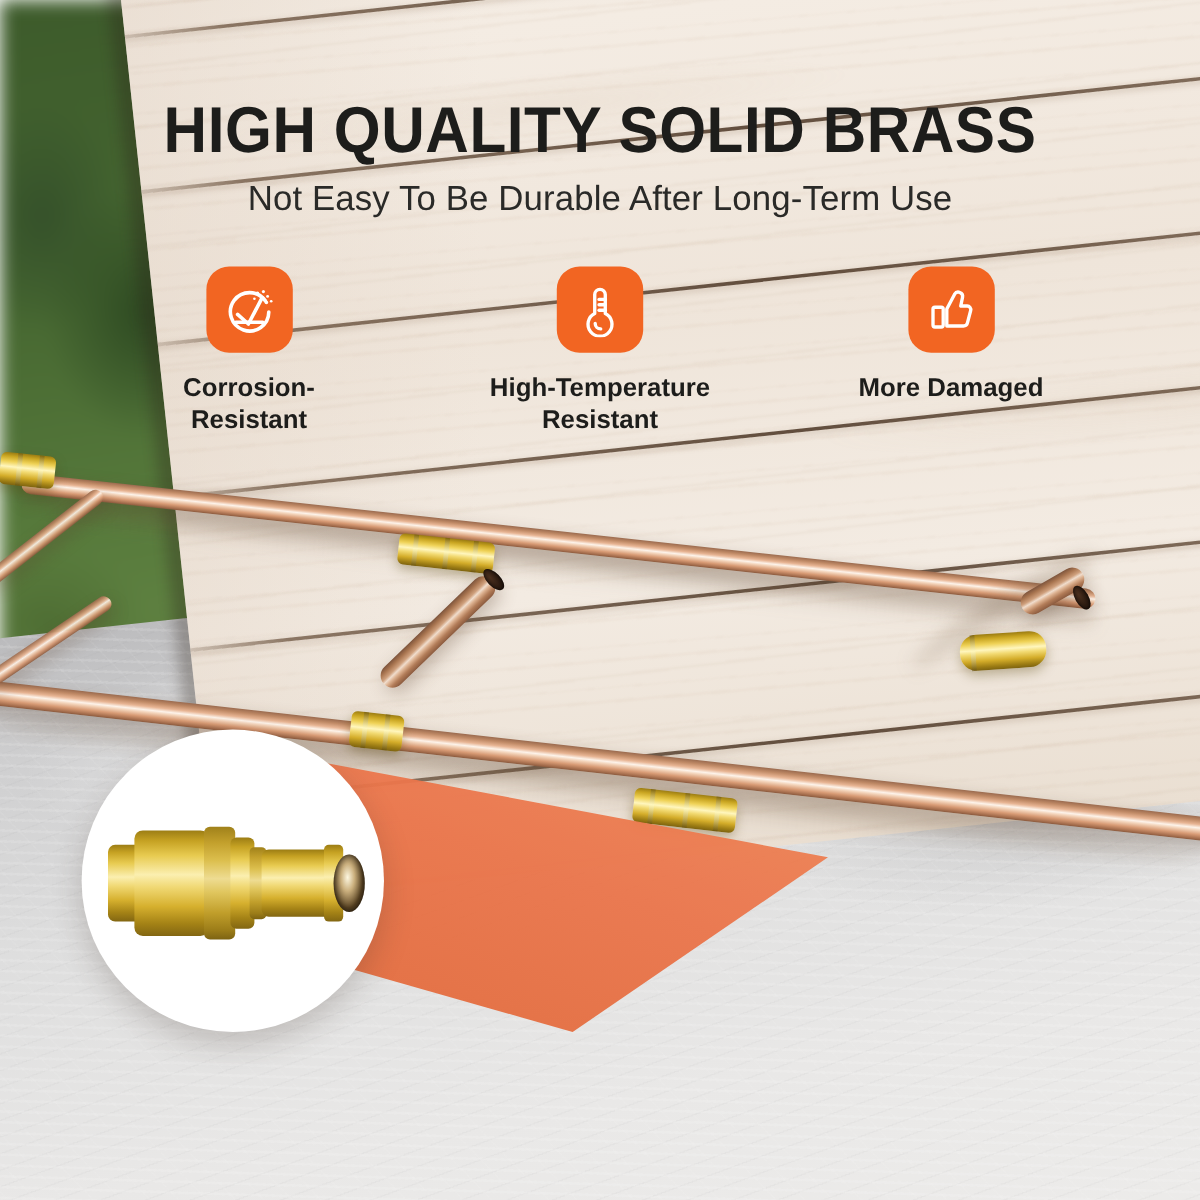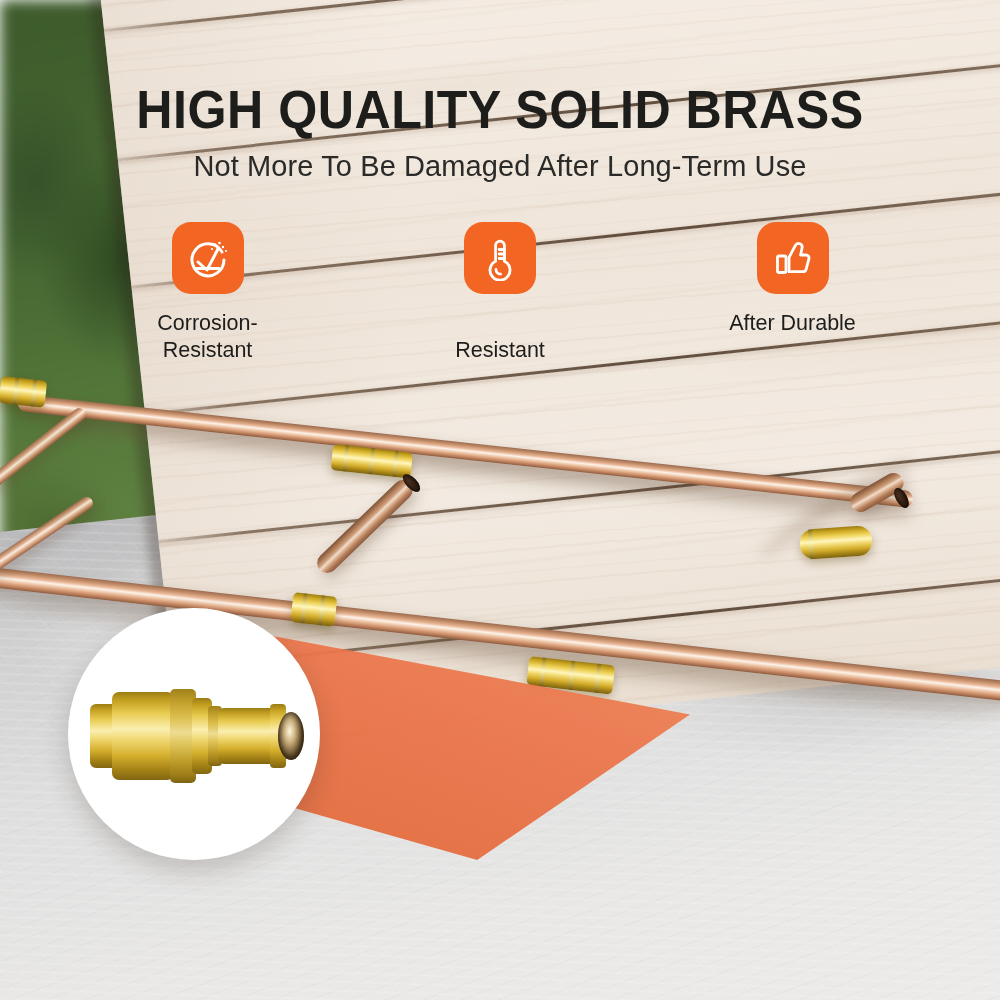--- a/index.html
+++ b/index.html
@@ -155,21 +155,21 @@
     font-size:29px; color:#2a2a28; font-weight:400; letter-spacing:.1px;
   }
 
   
   .features{ position:absolute; left:100px; top:222px; width:800px;
     display:flex; justify-content:space-between; }
   .feature{ width:215px; display:flex; flex-direction:column; align-items:center; }
   .ficon{ width:72px; height:72px; border-radius:19px; background:#f26522;
     display:flex; align-items:center; justify-content:center; }
   .ficon svg{ display:block; }
-  .flabel{ margin-top:16px; text-align:center; font-size:21.5px; font-weight:400;
+  .flabel{ margin-top:16px; text-align:center; font-size:21.5px; font-weight:700;
     color:#1d1d1b; line-height:1.24; }
 
   
   .banner{
     position:absolute; left:82px; top:892px; width:836px; height:68px;
     background:#f26522; border-radius:34px;
     display:flex; align-items:center; justify-content:center;
     box-shadow:0 5px 16px rgba(170,80,30,.22);
   }
   .banner-text{ color:#fff; font-size:29px; font-weight:700; letter-spacing:.1px;
@@ -243,21 +243,21 @@
       <div class="fit-seg matte" style="left:80px; top:3px; width:26px; height:94px; border-radius:5px;"></div>
       <div class="fit-seg" style="left:102px; top:12px; width:20px; height:76px; border-radius:5px;"></div>
       <div class="fit-seg matte" style="left:118px; top:20px; width:14px; height:60px; border-radius:4px;"></div>
       <div class="fit-seg" style="left:128px; top:22px; width:58px; height:56px; border-radius:6px;"></div>
       <div class="fit-seg" style="left:180px; top:18px; width:16px; height:64px; border-radius:4px;"></div>
       <div class="fit-bore" style="left:188px; top:26px; width:26px; height:48px;"></div>
     </div>
   </div>
 
   <div class="headline">HIGH QUALITY SOLID BRASS</div>
-  <div class="subhead">Not More To Be Damaged After Long-Term Use</div>
+  <div class="subhead">Not Easy To Be Durable After Long-Term Use</div>
 
   <div class="features">
 
     <div class="feature">
       <div class="ficon">
         <svg width="46" height="46" viewBox="0 0 46 46" fill="none" stroke="#ffffff" stroke-width="3" stroke-linecap="round" stroke-linejoin="round">
           <path d="M36 15.5a16 16 0 1 0 3 9.5"></path>
           <path d="M13 27 L22 35 L33.5 13"></path>
           <path d="M11.5 33.5 H34"></path>
           <circle cx="29.5" cy="9.5" r="1.6" fill="#fff" stroke="none"></circle>
@@ -279,34 +279,34 @@
       <div class="ficon">
         <svg width="46" height="46" viewBox="0 0 46 46" fill="none" stroke="#ffffff" stroke-width="2.8" stroke-linecap="round" stroke-linejoin="round">
           <path d="M18.6 26.2 V10.5 a4.4 4.4 0 0 1 8.8 0 V26.2 a10 10 0 1 1 -8.8 0 Z"></path>
           <path d="M22.2 14.5 H27.4"></path>
           <path d="M22.2 19 H27.4"></path>
           <path d="M22.2 23.5 H27.4"></path>
           <path d="M19 34.5 a4.6 4.6 0 0 0 4.6 4.6"></path>
         </svg>
       </div>
       <div class="flabel">
-        <br>
+        <span>High-Temperature</span><br>
         <span>Resistant</span>
       </div>
     </div>
 
     <div class="feature">
       <div class="ficon">
         <svg width="46" height="46" viewBox="0 0 46 46" fill="none" stroke="#ffffff" stroke-width="2.8" stroke-linecap="round" stroke-linejoin="round">
           <rect x="7.5" y="21" width="8.5" height="16.5" rx="1.6"></rect>
           <path d="M19 22.5 L25.5 10.2 a3.6 3.6 0 0 1 6.6 2.6 L30.6 20 h5.4
                    a3 3 0 0 1 2.9 3.8 l-2.7 10.3 a3.4 3.4 0 0 1 -3.3 2.6 H19 Z"></path>
         </svg>
       </div>
       <div class="flabel">
-        <span>After Durable</span>
+        <span>More Damaged</span>
       </div>
     </div>
 
   </div>
 
 
 </div>
 
 </body></html>

